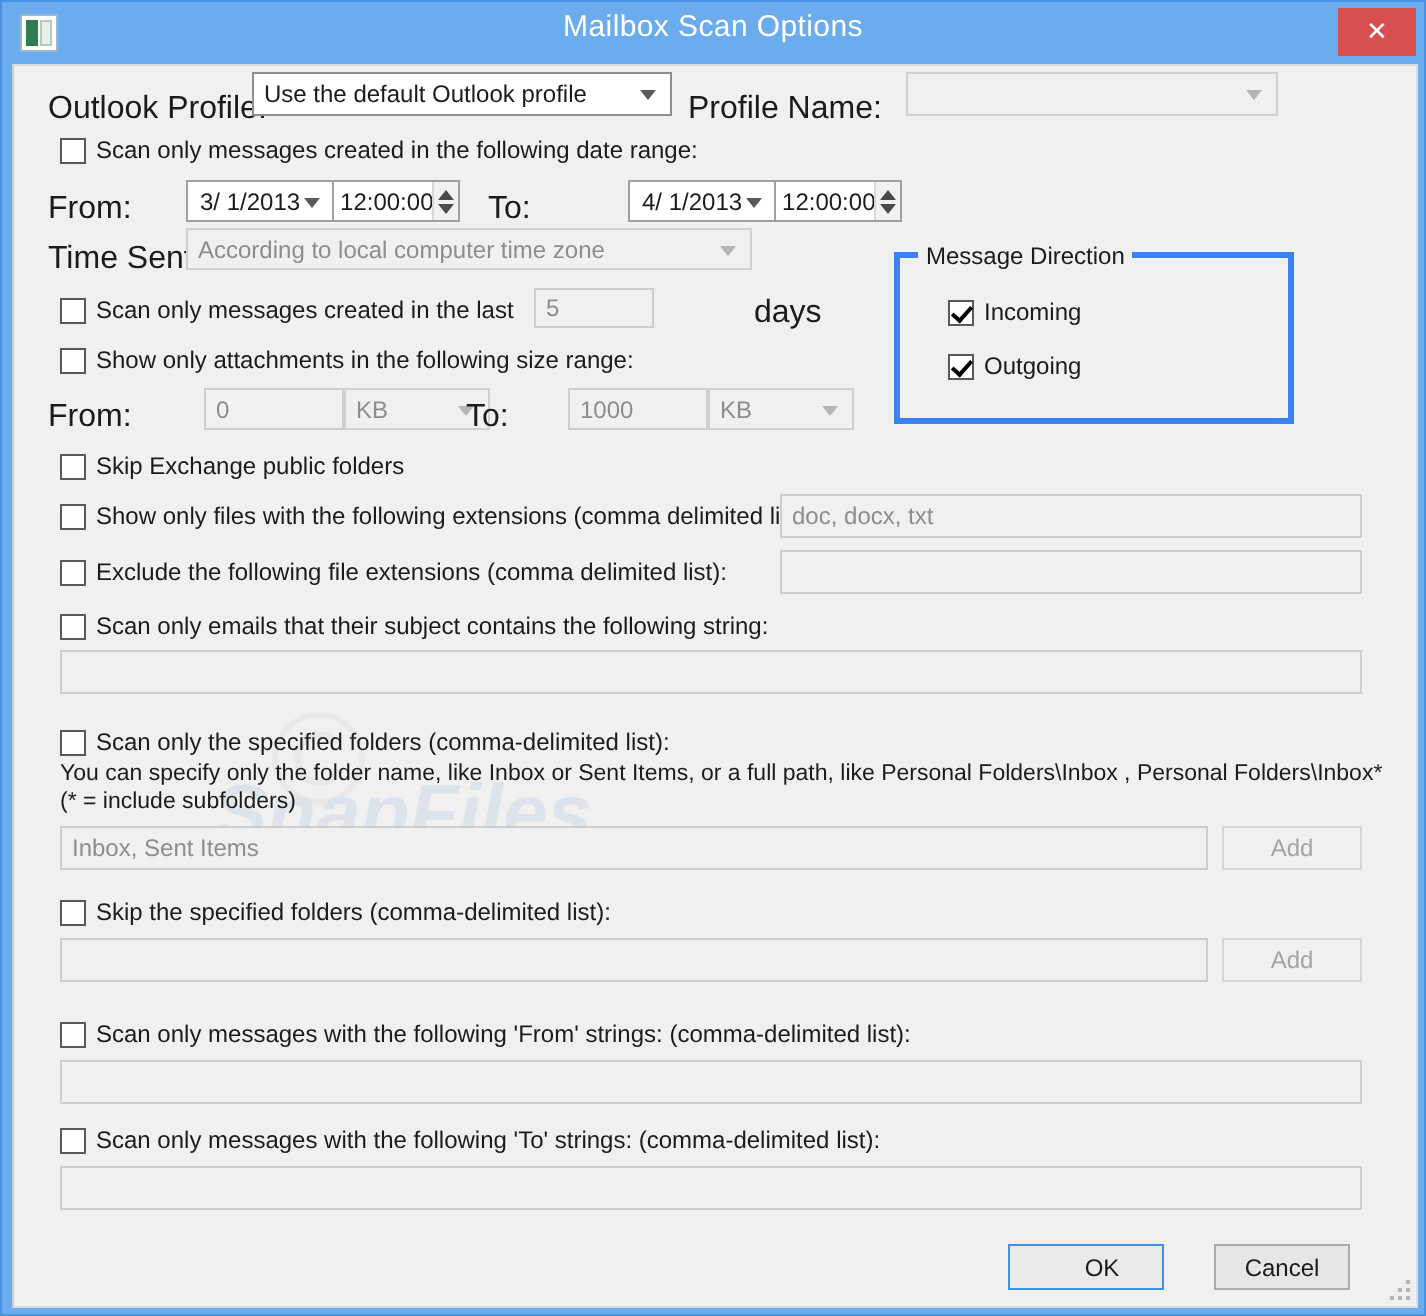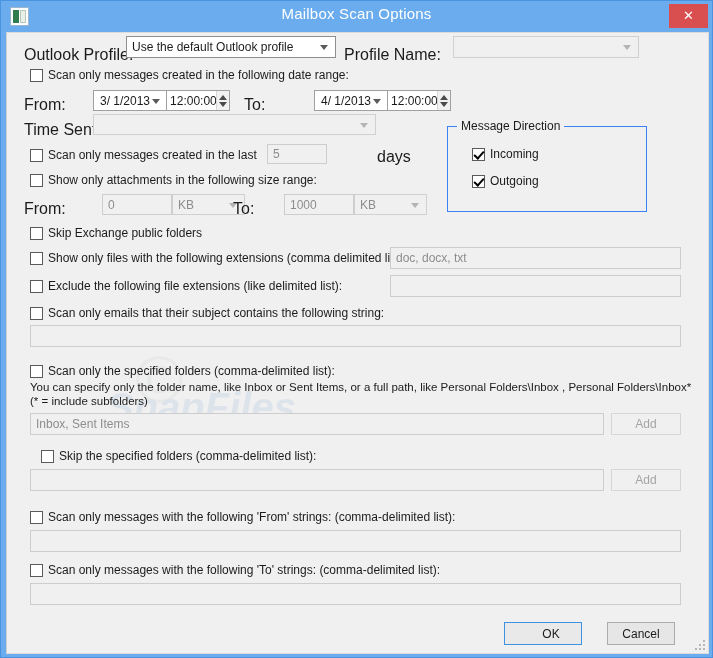--- a/index.html
+++ b/index.html
@@ -232,21 +232,21 @@
     border-left: 4px solid transparent;
     border-right: 4px solid transparent;
   }
   .dt .spin .up { border-bottom: 5px solid #4a4a4a; margin-bottom: 2px; }
   .dt .spin .dn { border-top: 5px solid #4a4a4a; }
 
   
   .groupbox {
     position: absolute;
     box-sizing: border-box;
-    border: 1px solid #3b82f6;
+    border: 3px solid #3b82f6;
     background: transparent;
   }
   .groupbox > .gb-title {
     position: absolute;
     top: -8px;
     left: 9px;
     background: #f0f0f0;
     padding: 0 4px;
     font-size: 12px;
     color: #1b1b1b;
@@ -395,20 +395,21 @@
       </div>
       <div class="spin">
         <span class="up"></span>
         <span class="dn"></span>
       </div>
     </div>
 
     <div class="lbl abs" style="left:17px; top:88px;">Time Sent:</div>
 
     <div class="combo disabled" style="left:86px; top:81px; width:283px; height:21px;">
+      <span>According to local computer time zone</span>
       <span class="arrow"></span>
     </div>
 
     <div class="cbrow" style="left:23px; top:115px;">
       <span class="cbox"></span>
       <span class="cbl">Scan only messages created in the last</span>
     </div>
 
     <div class="tbox" style="left:260px; top:111px; width:60px; height:20px;">
       <span>5</span>
@@ -465,21 +466,21 @@
     <div class="cbrow" style="left:23px; top:218px;">
       <span class="cbox"></span>
       <span class="cbl">Show only files with the following extensions (comma delimited list):</span>
     </div>
     <div class="tbox" style="left:383px; top:214px; width:291px; height:22px;">
       <span>doc, docx, txt</span>
     </div>
 
     <div class="cbrow" style="left:23px; top:246px;">
       <span class="cbox"></span>
-      <span class="cbl">Exclude the following file extensions (like delimited list):</span>
+      <span class="cbl">Exclude the following file extensions (comma delimited list):</span>
     </div>
     <div class="tbox" style="left:383px; top:242px; width:291px; height:22px;">
       <span></span>
     </div>
 
     <div class="cbrow" style="left:23px; top:273px;">
       <span class="cbox"></span>
       <span class="cbl">Scan only emails that their subject contains the following string:</span>
     </div>
     <div class="tbox" style="left:23px; top:292px; width:651px; height:22px;">
@@ -491,21 +492,21 @@
       <span class="cbl">Scan only the specified folders (comma-delimited list):</span>
     </div>
     <div class="hr-note" style="left:23px; top:348px;">You can specify only the folder name, like Inbox or Sent Items, or a full path, like Personal Folders\Inbox , Personal Folders\Inbox*</div>
     <div class="hr-note" style="left:23px; top:362px;"> (* = include subfolders)</div>
 
     <div class="tbox" style="left:23px; top:380px; width:574px; height:22px;">
       <span>Inbox, Sent Items</span>
     </div>
     <div class="btn flat-disabled" style="left:604px; top:380px; width:70px; height:22px;">Add</div>
 
-    <div class="cbrow" style="left:23px; top:416px;margin-left:11px;">
+    <div class="cbrow" style="left:23px; top:416px;">
       <span class="cbox"></span>
       <span class="cbl">Skip the specified folders (comma-delimited list):</span>
     </div>
     <div class="tbox" style="left:23px; top:436px; width:574px; height:22px;">
       <span></span>
     </div>
     <div class="btn flat-disabled" style="left:604px; top:436px; width:70px; height:22px;">Add</div>
 
     <div class="cbrow" style="left:23px; top:477px;">
       <span class="cbox"></span>

